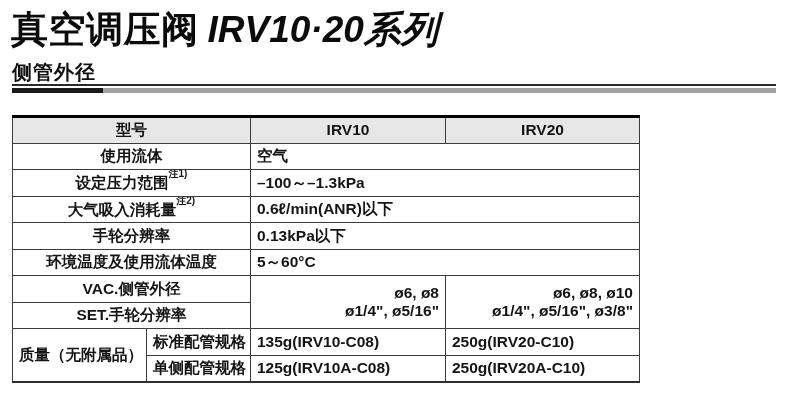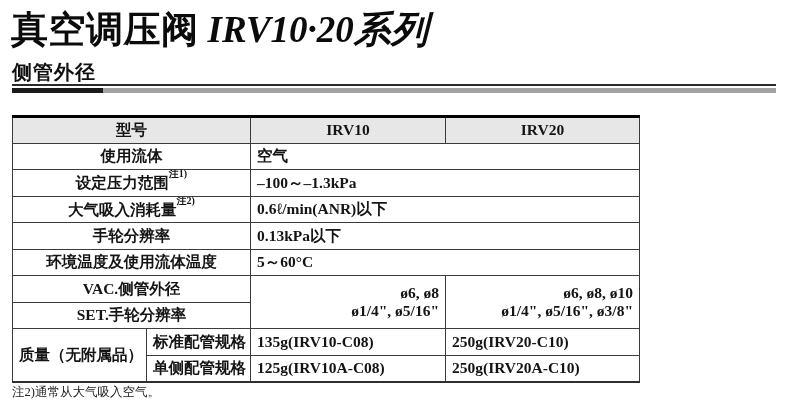--- a/index.html
+++ b/index.html
@@ -1,18 +1,18 @@
 <!DOCTYPE html>
 <html><head>
 <meta charset="utf-8">
 <style>
   html,body{margin:0;padding:0;background:#ffffff;}
   #page{
     position:relative;width:790px;height:417px;background:#ffffff;overflow:hidden;
-    font-family:Liberation Serif, serif;color:#111;
+    font-family:Liberation Sans, sans-serif;color:#111;
   }
   
   .title{
     position:absolute;left:11px;top:5px;font-size:37px;font-weight:800;
     color:#0b0b0b;letter-spacing:0.5px;white-space:nowrap;
   }
   .title .model{font-style:italic;margin-left:9px;letter-spacing:0px;}
   .title .suffix{font-style:italic;}
   .section-heading{
     position:absolute;left:12px;top:59px;font-size:20px;font-weight:700;color:#111;
@@ -108,16 +108,15 @@
       </tr>
       <tr>
         <td class="lbl">单侧配管规格</td>
         <td class="val">125g(IRV10A-C08)</td>
         <td class="val">250g(IRV20A-C10)</td>
       </tr>
     </tbody>
   </table>
 
   <div class="footnotes">
-    <div>注2)通常从大气吸入空气。</div>
   </div>
 
 </div>
 
 </body></html>

